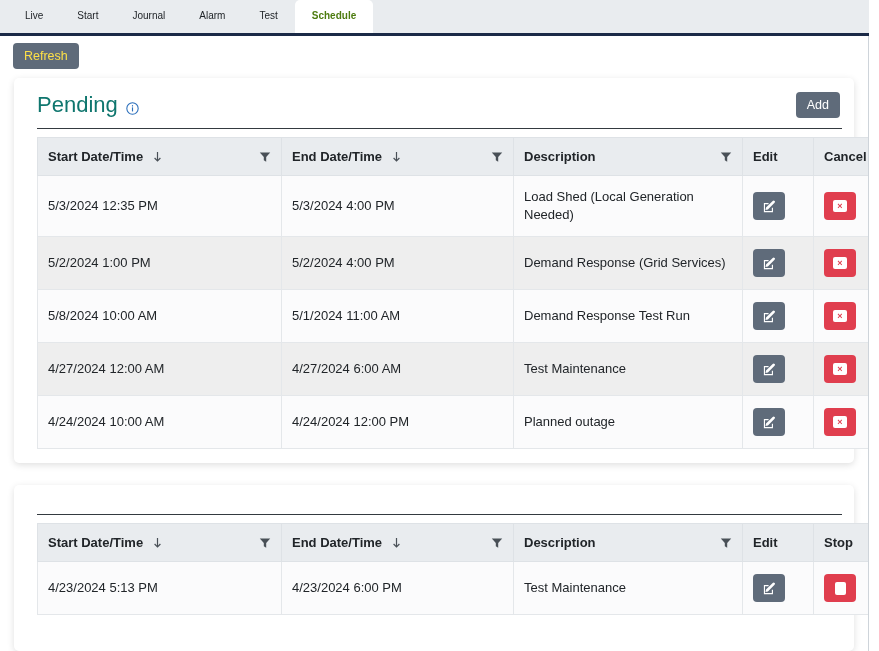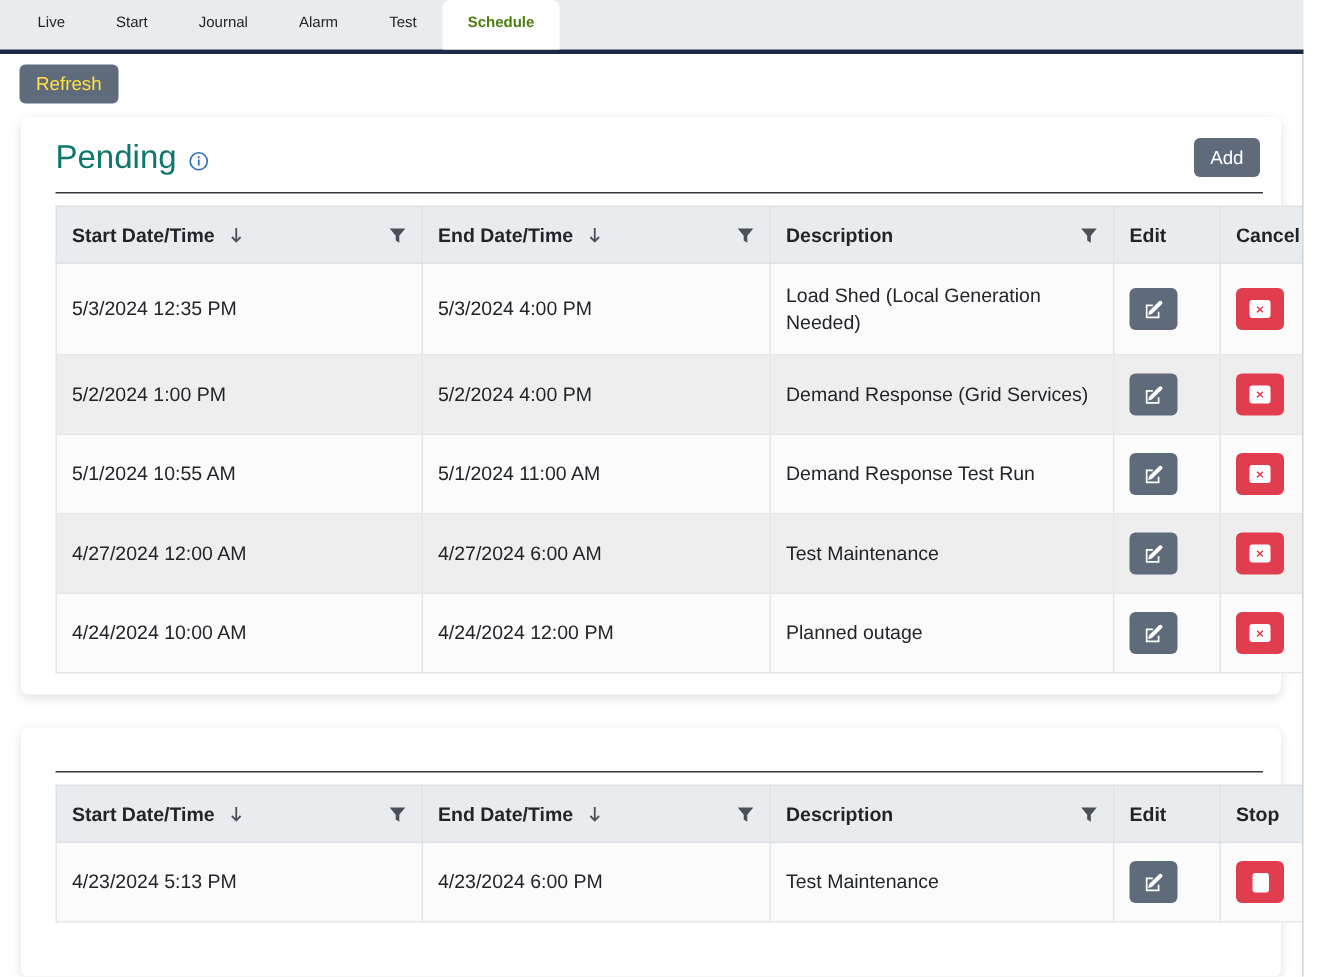--- a/index.html
+++ b/index.html
@@ -371,21 +371,21 @@
                 </svg>
               </button>
             </td>
             <td>
               <button class="btn-icon btn-danger">
                 <span class="cancel-box">×</span>
               </button>
             </td>
           </tr>
           <tr>
-            <td>5/1/2024 10:55 AM</td>
+            <td>5/8/2024 10:00 AM</td>
             <td>5/1/2024 11:00 AM</td>
             <td>Demand Response Test Run</td>
             <td>
               <button class="btn-icon btn-edit">
                 <svg width="15" height="15" viewBox="0 0 16 16">
                   <path d="M13.4 1.9 a1.5 1.5 0 0 1 0 2.1 l-7.1 7.1 -2.6 .6 .6 -2.6 7.1 -7.1 a1.5 1.5 0 0 1 2 0z" fill="#ffffff"></path>
                   <path d="M2 4.3 h5 v1.2 H3.2 v7.3 h7.3 V9.4 h1.2 v4.6 H2 z" fill="#ffffff"></path>
                 </svg>
               </button>
             </td>

